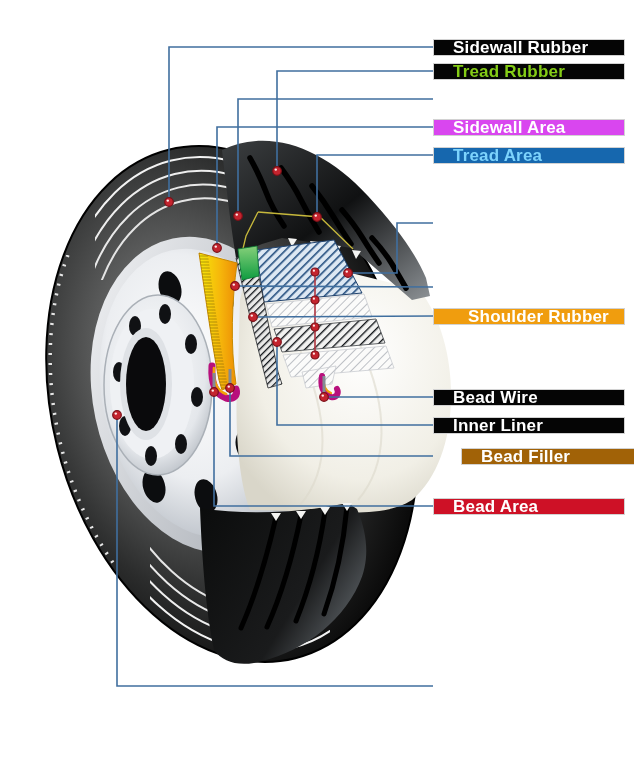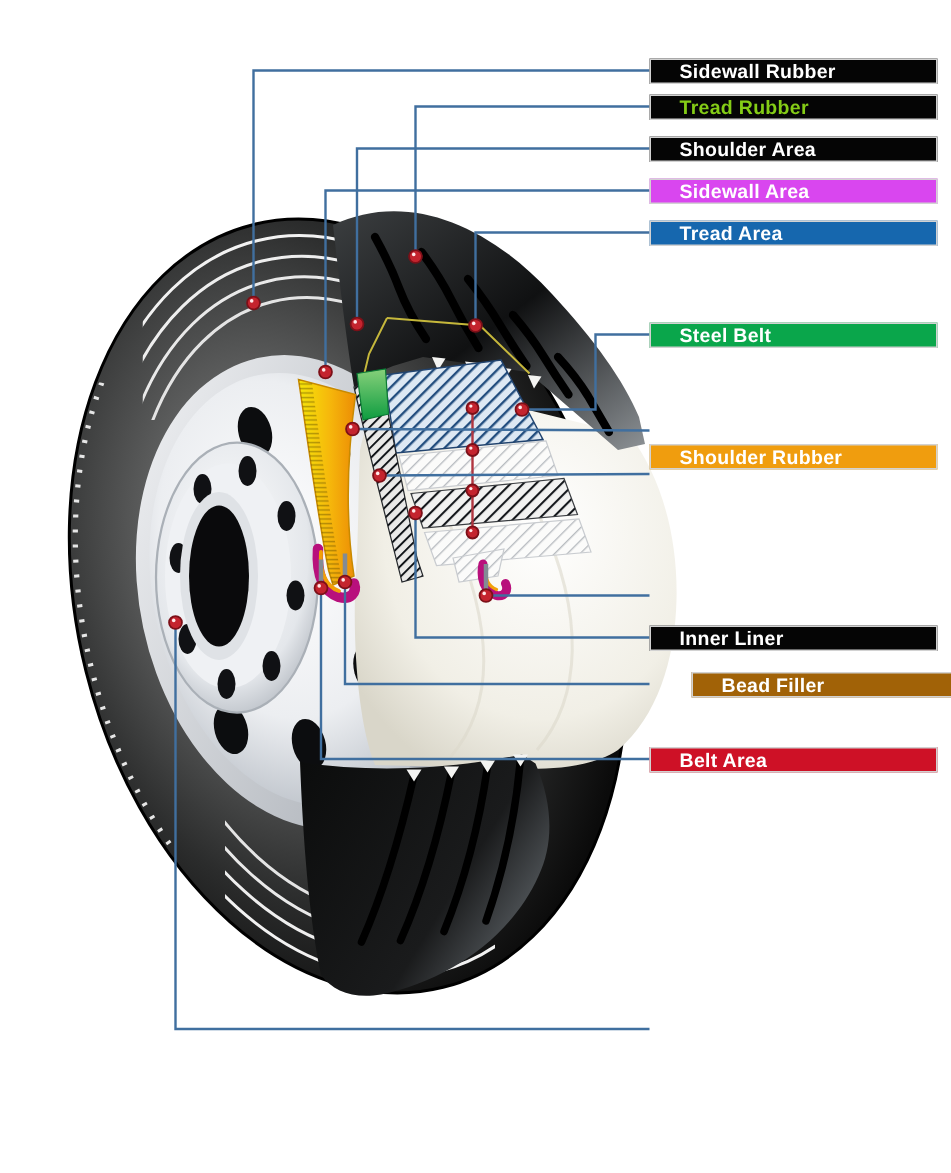--- a/index.html
+++ b/index.html
@@ -3,21 +3,21 @@
 <meta charset="utf-8">
 <style>
   html,body{margin:0;padding:0;background:#ffffff;}
   .stage{
     position:relative;width:634px;height:782px;background:#ffffff;
     font-family:"Liberation Sans","DejaVu Sans",sans-serif;overflow:hidden;
   }
   .stage svg{position:absolute;left:0;top:0;}
   .lbl{
     position:absolute;left:433px;width:192px;height:17px;box-sizing:border-box;
-    border:1px solid #d2d2d2;color:#fff;font-size:13px;font-weight:bold;
+    border:1px solid #d2d2d2;color:#fff;font-size:17px;font-weight:bold;
     line-height:15px;padding-left:19px;letter-spacing:.2px;white-space:nowrap;
   }
 </style>
 </head>
 <body>
 
 <div class="stage">
 
 <svg width="634" height="782" viewBox="0 0 634 782">
   <defs>
@@ -296,22 +296,21 @@
         </g>
     <g>
           <circle class="dot-outer" cx="315" cy="355" r="4" stroke-width="1.2" fill="#c4242e" stroke="#7c1018"></circle>
           <circle cx="313.9" cy="353.7" r="1.1" fill="#ffe9e9"></circle>
         </g>
   </g>
 </svg>
 
 <div class="lbl" style="top: 39px; background: rgb(5, 5, 5); color: rgb(255, 255, 255);">Sidewall Rubber</div>
 <div class="lbl" style="top: 63px; background: rgb(5, 5, 5); color: #84cc16;">Tread Rubber</div>
-<div class="lbl" style="top: 91px; background: rgb(5, 5, 5); color: rgb(255, 255, 255);">Shoulder Area</div>
 <div class="lbl" style="top: 119px; background: #d946ef; color: rgb(255, 255, 255);">Sidewall Area</div>
-<div class="lbl" style="top: 147px; background: rgb(22, 103, 174); color: #ffffff;">Tread Area</div>
-<div class="lbl" style="top: 215px; background: rgb(10, 166, 75); color: rgb(255, 255, 255);">Steel Belt</div>
-<div class="lbl" style="top: 296px; background: rgb(240, 157, 14); color: rgb(255, 255, 255);">Shoulder Rubber</div>
+<div class="lbl" style="top: 147px; background: rgb(22, 103, 174); color: #7dd3fc;">Tread Area</div>
+<div class="lbl" style="top: 308px; background: rgb(240, 157, 14); color: rgb(255, 255, 255); text-align: center;">Shoulder Rubber</div>
+<div class="lbl" style="top: 389px; background: rgb(5, 5, 5); color: rgb(255, 255, 255);">Bead Wire</div>
 <div class="lbl" style="top: 417px; background: rgb(5, 5, 5); color: rgb(255, 255, 255);">Inner Liner</div>
 <div class="lbl" style="top: 448px; background: #a16207; color: rgb(255, 255, 255); margin-left: 28px;">Bead Filler</div>
-<div class="lbl" style="top: 498px; background: rgb(206, 17, 38); color: rgb(255, 255, 255);">Belt Area</div>
+<div class="lbl" style="top: 498px; background: rgb(206, 17, 38); color: rgb(255, 255, 255);">Bead Area</div>
 
 </div>
 
 </body></html>

